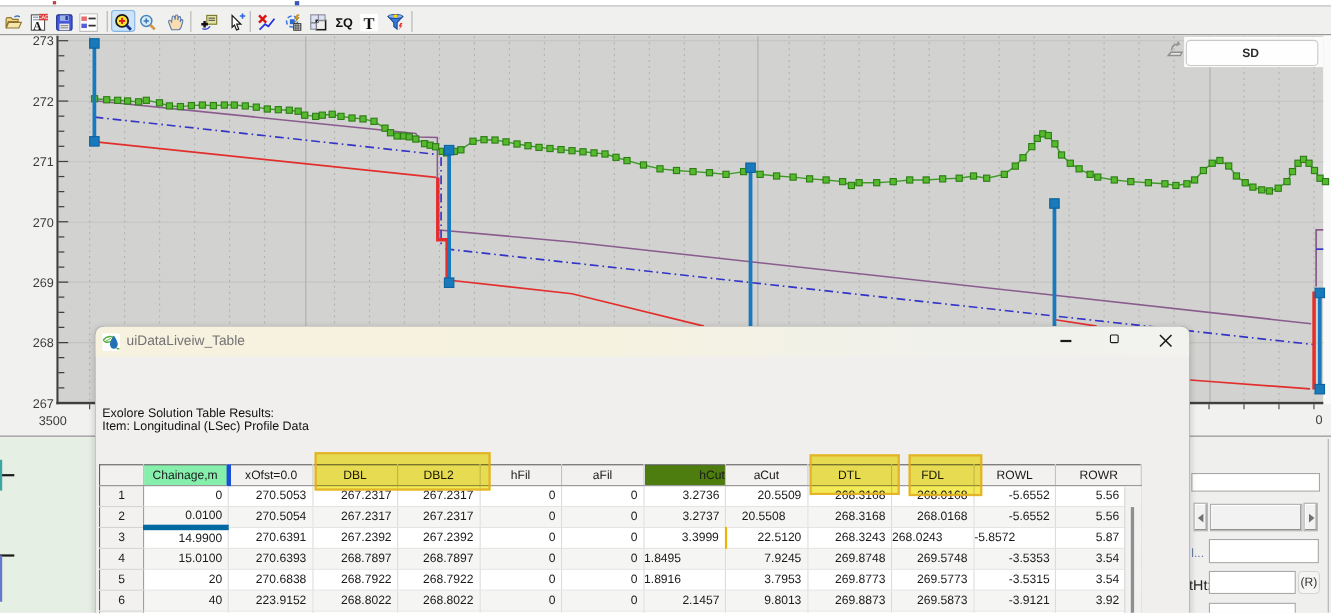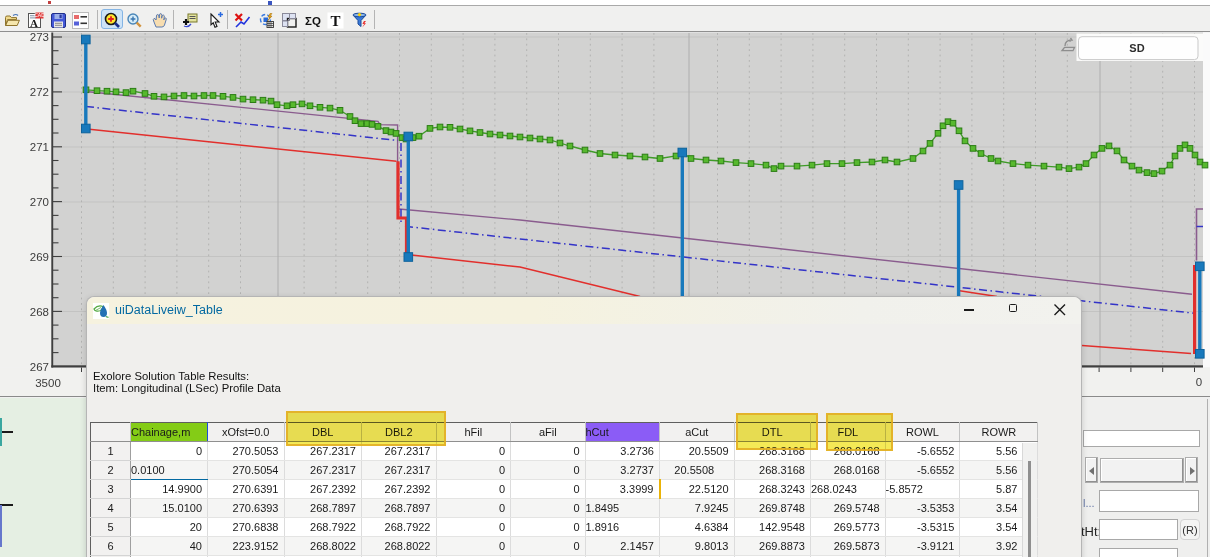--- a/index.html
+++ b/index.html
@@ -393,21 +393,21 @@
 <div style="position:absolute;background:#fff;border:1px solid #a8a8a8;left:1099px;top:548px;width:79px;height:15px"></div>
 <div style="position:absolute;left:85.5px;top:295.5px;width:996.5px;height:300px;background:#f0efed;border:1px solid #b5b5b5;border-bottom:none;border-radius:8px 8px 0 0;box-shadow:0 2px 6px rgba(0,0,0,0.16)">
     <div style="position:absolute;left:0;top:0;width:100%;height:27px;border-radius:8px 8px 0 0;background:linear-gradient(90deg,#f6f2df 0%,#f5f2df 45%,#f1f1ec 78%,#f2f2ee 100%)"></div>
     <svg width="16" height="16" viewBox="0 0 16 16" style="position:absolute;left:6.5px;top:6px">
       <rect x="0" y="0" width="16" height="16" fill="#fff"></rect>
       <path d="M1,6 q4,-4.5 9,-2.5 q-1,5.5 -7,4.5 q-1.5,-0.5 -2,-2 z" fill="none" stroke="#55aa44" stroke-width="1.2"></path>
       <path d="M2.5,7.5 L8,4.5" stroke="#55aa44" stroke-width="0.8"></path>
       <path d="M10.5,2 q3.5,5 3.5,8 a3.5,4 0 0 1 -7,0 q0,-3 3.5,-8 z" fill="#2470b4"></path>
       <path d="M13,13.5 q1.5,1 2.5,0.5" stroke="#44a044" stroke-width="1.2" fill="none"></path>
     </svg>
-    <div style="position:absolute;left:28.5px;top:6px;font-family:'Liberation Sans',sans-serif;font-size:12.5px;color:#0369a1">uiDataLiveiw_Table</div>
+    <div style="position:absolute;left:28.5px;top:6px;font-family:'Liberation Sans',sans-serif;font-size:12.5px;color:#737373">uiDataLiveiw_Table</div>
     <div style="position:absolute;left:877px;top:12.5px;width:10.5px;height:1.6px;background:#1a1a1a"></div>
     <div style="position:absolute;left:922.5px;top:7.5px;width:8.2px;height:8.2px;border:1.5px solid #1a1a1a;border-radius:1.5px"></div>
     <svg width="14" height="14" viewBox="0 0 14 14" style="position:absolute;left:966px;top:6.5px">
       <path d="M1.5,1.5 L12,12 M12,1.5 L1.5,12" stroke="#1a1a1a" stroke-width="1.4"></path>
     </svg>
     <div style="position:absolute;left:6.5px;top:73px;font-family:'Liberation Sans',sans-serif;font-size:11.3px;color:#111;line-height:12.6px">Exolore Solution Table Results:<br>Item: Longitudinal (LSec) Profile Data</div>
     <table style="position:absolute;left:3.5px;top:125px;border-collapse:collapse;table-layout:fixed;font-family:'Liberation Sans',sans-serif;font-size:11px;color:#1a1a1a;border:1.4px solid #5f5f5f;background:#fff">
       <colgroup>
         <col style="width:40px">
         <col style="width:77px">
@@ -419,27 +419,27 @@
         <col style="width:74.5px">
         <col style="width:74.5px">
         <col style="width:76.5px">
         <col style="width:74.6px">
         <col style="width:74.7px">
         <col style="width:78.2px">
       </colgroup>
       <tbody>
         <tr style="height:19px">
           <td style="background:#f2f1f0;border-right:1px solid #c2c2c2;border-bottom:1.2px solid #8f8f8f;text-align:center;overflow:hidden"></td>
-          <td style="background:#84cc16;border-right:1px solid #1d4ed8;border-bottom:1.2px solid #8f8f8f;text-align:left;overflow:hidden">Chainage,m</td>
+          <td style="background:#86efac;border-right:4px solid #1d4ed8;border-bottom:1.2px solid #8f8f8f;text-align:center;overflow:hidden">Chainage,m</td>
           <td style="background:#f2f1f0;border-right:1px solid #c2c2c2;border-bottom:1.2px solid #8f8f8f;text-align:center;overflow:hidden">xOfst=0.0</td>
           <td style="background:#f2f1f0;border-right:1px solid #c2c2c2;border-bottom:1.2px solid #8f8f8f;text-align:center;overflow:hidden">DBL</td>
           <td style="background:#f2f1f0;border-right:1px solid #c2c2c2;border-bottom:1.2px solid #8f8f8f;text-align:center;overflow:hidden">DBL2</td>
           <td style="background:#f2f1f0;border-right:1px solid #c2c2c2;border-bottom:1.2px solid #8f8f8f;text-align:center;overflow:hidden">hFil</td>
           <td style="background:#f2f1f0;border-right:1px solid #c2c2c2;border-bottom:1.2px solid #8f8f8f;text-align:center;overflow:hidden">aFil</td>
-          <td style="background:#8b5cf6;border-right:1px solid #c2c2c2;border-bottom:1.2px solid #8f8f8f;text-align:left;overflow:hidden">hCut</td>
+          <td style="background:#4d7c0f;border-right:1px solid #c2c2c2;border-bottom:1.2px solid #8f8f8f;text-align:right;overflow:hidden">hCut</td>
           <td style="background:#f2f1f0;border-right:1px solid #c2c2c2;border-bottom:1.2px solid #8f8f8f;text-align:center;overflow:hidden">aCut</td>
           <td style="background:#f2f1f0;border-right:1px solid #c2c2c2;border-bottom:1.2px solid #8f8f8f;text-align:center;overflow:hidden">DTL</td>
           <td style="background:#f2f1f0;border-right:1px solid #c2c2c2;border-bottom:1.2px solid #8f8f8f;text-align:center;overflow:hidden">FDL</td>
           <td style="background:#f2f1f0;border-right:1px solid #c2c2c2;border-bottom:1.2px solid #8f8f8f;text-align:center;overflow:hidden">ROWL</td>
           <td style="background:#f2f1f0;border-right:1px solid #c2c2c2;border-bottom:1.2px solid #8f8f8f;text-align:center;overflow:hidden">ROWR</td>
         </tr>
         <tr style="height:19px;background:#ffffff">
           <td style="background:#f2f1f0;border-right:1.2px solid #9f9f9f;border-bottom:1px solid #d4d4d4;text-align:center">1</td>
           <td style="border-right:1px solid #dcdcdc;border-bottom:1px solid #e4e4e3;text-align:right;padding-right:5px;overflow:hidden">0</td>
           <td style="border-right:1px solid #dcdcdc;border-bottom:1px solid #e4e4e3;text-align:right;padding-right:5px;overflow:hidden">270.5053</td>
@@ -449,21 +449,21 @@
           <td style="border-right:1px solid #dcdcdc;border-bottom:1px solid #e4e4e3;text-align:right;padding-right:5px;overflow:hidden">0</td>
           <td style="border-right:1px solid #dcdcdc;border-bottom:1px solid #e4e4e3;text-align:right;padding-right:5px;overflow:hidden">3.2736</td>
           <td style="border-right:1px solid #dcdcdc;border-bottom:1px solid #e4e4e3;text-align:right;padding-right:5px;overflow:hidden">20.5509</td>
           <td style="border-right:1px solid #dcdcdc;border-bottom:1px solid #e4e4e3;text-align:right;padding-right:5px;overflow:hidden">268.3168</td>
           <td style="border-right:1px solid #dcdcdc;border-bottom:1px solid #e4e4e3;text-align:right;padding-right:5px;overflow:hidden">268.0168</td>
           <td style="border-right:1px solid #dcdcdc;border-bottom:1px solid #e4e4e3;text-align:right;padding-right:5px;overflow:hidden">-5.6552</td>
           <td style="border-right:1px solid #dcdcdc;border-bottom:1px solid #e4e4e3;text-align:right;padding-right:20px;overflow:hidden">5.56</td>
         </tr>
         <tr style="height:19px;background:#f5f5f4">
           <td style="background:#f2f1f0;border-right:1.2px solid #9f9f9f;border-bottom:1px solid #d4d4d4;text-align:center">2</td>
-          <td style="border-right:1px solid #dcdcdc;border-bottom:1px solid #0369a1;padding-right:5px;overflow:hidden">0.0100</td>
+          <td style="border-right:1px solid #dcdcdc;border-bottom:5px solid #0369a1;text-align:right;padding-right:5px;overflow:hidden">0.0100</td>
           <td style="border-right:1px solid #dcdcdc;border-bottom:1px solid #e4e4e3;text-align:right;padding-right:5px;overflow:hidden">270.5054</td>
           <td style="border-right:1px solid #dcdcdc;border-bottom:1px solid #e4e4e3;text-align:right;padding-right:5px;overflow:hidden">267.2317</td>
           <td style="border-right:1px solid #dcdcdc;border-bottom:1px solid #e4e4e3;text-align:right;padding-right:5px;overflow:hidden">267.2317</td>
           <td style="border-right:1px solid #dcdcdc;border-bottom:1px solid #e4e4e3;text-align:right;padding-right:5px;overflow:hidden">0</td>
           <td style="border-right:1px solid #dcdcdc;border-bottom:1px solid #e4e4e3;text-align:right;padding-right:5px;overflow:hidden">0</td>
           <td style="border-right:1px solid #dcdcdc;border-bottom:1px solid #e4e4e3;text-align:right;padding-right:5px;overflow:hidden">3.2737</td>
           <td style="border-right:1px solid #dcdcdc;border-bottom:1px solid #e4e4e3;text-align:center;padding-right:5px;overflow:hidden">20.5508</td>
           <td style="border-right:1px solid #dcdcdc;border-bottom:1px solid #e4e4e3;text-align:right;padding-right:5px;overflow:hidden">268.3168</td>
           <td style="border-right:1px solid #dcdcdc;border-bottom:1px solid #e4e4e3;text-align:right;padding-right:5px;overflow:hidden">268.0168</td>
           <td style="border-right:1px solid #dcdcdc;border-bottom:1px solid #e4e4e3;text-align:right;padding-right:5px;overflow:hidden">-5.6552</td>
@@ -501,22 +501,22 @@
         </tr>
         <tr style="height:19px;background:#ffffff">
           <td style="background:#f2f1f0;border-right:1.2px solid #9f9f9f;border-bottom:1px solid #d4d4d4;text-align:center">5</td>
           <td style="border-right:1px solid #dcdcdc;border-bottom:1px solid #e4e4e3;text-align:right;padding-right:5px;overflow:hidden">20</td>
           <td style="border-right:1px solid #dcdcdc;border-bottom:1px solid #e4e4e3;text-align:right;padding-right:5px;overflow:hidden">270.6838</td>
           <td style="border-right:1px solid #dcdcdc;border-bottom:1px solid #e4e4e3;text-align:right;padding-right:5px;overflow:hidden">268.7922</td>
           <td style="border-right:1px solid #dcdcdc;border-bottom:1px solid #e4e4e3;text-align:right;padding-right:5px;overflow:hidden">268.7922</td>
           <td style="border-right:1px solid #dcdcdc;border-bottom:1px solid #e4e4e3;text-align:right;padding-right:5px;overflow:hidden">0</td>
           <td style="border-right:1px solid #dcdcdc;border-bottom:1px solid #e4e4e3;text-align:right;padding-right:5px;overflow:hidden">0</td>
           <td style="border-right:1px solid #dcdcdc;border-bottom:1px solid #e4e4e3;text-align:left;padding-right:5px;overflow:hidden">1.8916</td>
-          <td style="border-right:1px solid #dcdcdc;border-bottom:1px solid #e4e4e3;text-align:right;padding-right:5px;overflow:hidden">4.6384</td>
-          <td style="border-right:1px solid #dcdcdc;border-bottom:1px solid #e4e4e3;text-align:right;padding-right:5px;overflow:hidden">142.9548</td>
+          <td style="border-right:1px solid #dcdcdc;border-bottom:1px solid #e4e4e3;text-align:right;padding-right:5px;overflow:hidden">3.7953</td>
+          <td style="border-right:1px solid #dcdcdc;border-bottom:1px solid #e4e4e3;text-align:right;padding-right:5px;overflow:hidden">269.8773</td>
           <td style="border-right:1px solid #dcdcdc;border-bottom:1px solid #e4e4e3;text-align:right;padding-right:5px;overflow:hidden">269.5773</td>
           <td style="border-right:1px solid #dcdcdc;border-bottom:1px solid #e4e4e3;text-align:right;padding-right:5px;overflow:hidden">-3.5315</td>
           <td style="border-right:1px solid #dcdcdc;border-bottom:1px solid #e4e4e3;text-align:right;padding-right:20px;overflow:hidden">3.54</td>
         </tr>
         <tr style="height:19px;background:#f5f5f4">
           <td style="background:#f2f1f0;border-right:1.2px solid #9f9f9f;border-bottom:1px solid #d4d4d4;text-align:center">6</td>
           <td style="border-right:1px solid #dcdcdc;border-bottom:1px solid #e4e4e3;text-align:right;padding-right:5px;overflow:hidden">40</td>
           <td style="border-right:1px solid #dcdcdc;border-bottom:1px solid #e4e4e3;text-align:right;padding-right:5px;overflow:hidden">223.9152</td>
           <td style="border-right:1px solid #dcdcdc;border-bottom:1px solid #e4e4e3;text-align:right;padding-right:5px;overflow:hidden">268.8022</td>
           <td style="border-right:1px solid #dcdcdc;border-bottom:1px solid #e4e4e3;text-align:right;padding-right:5px;overflow:hidden">268.8022</td>

